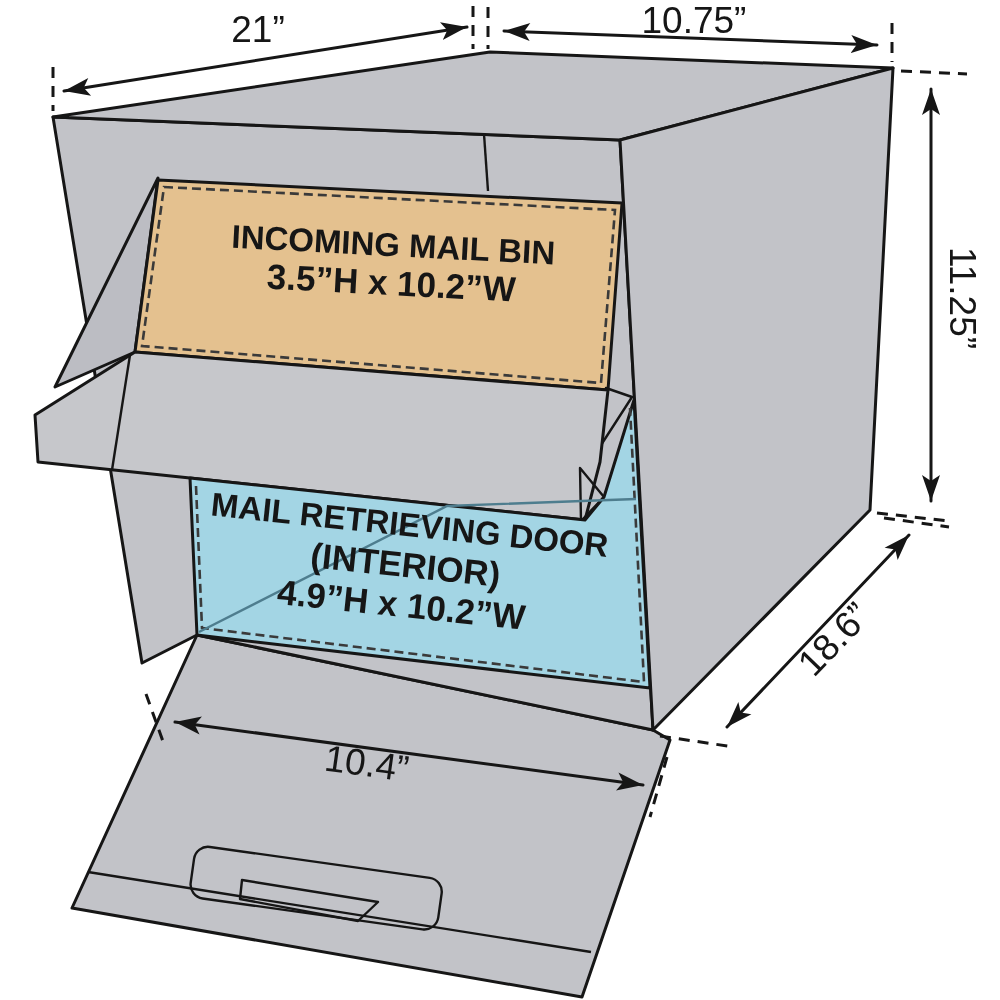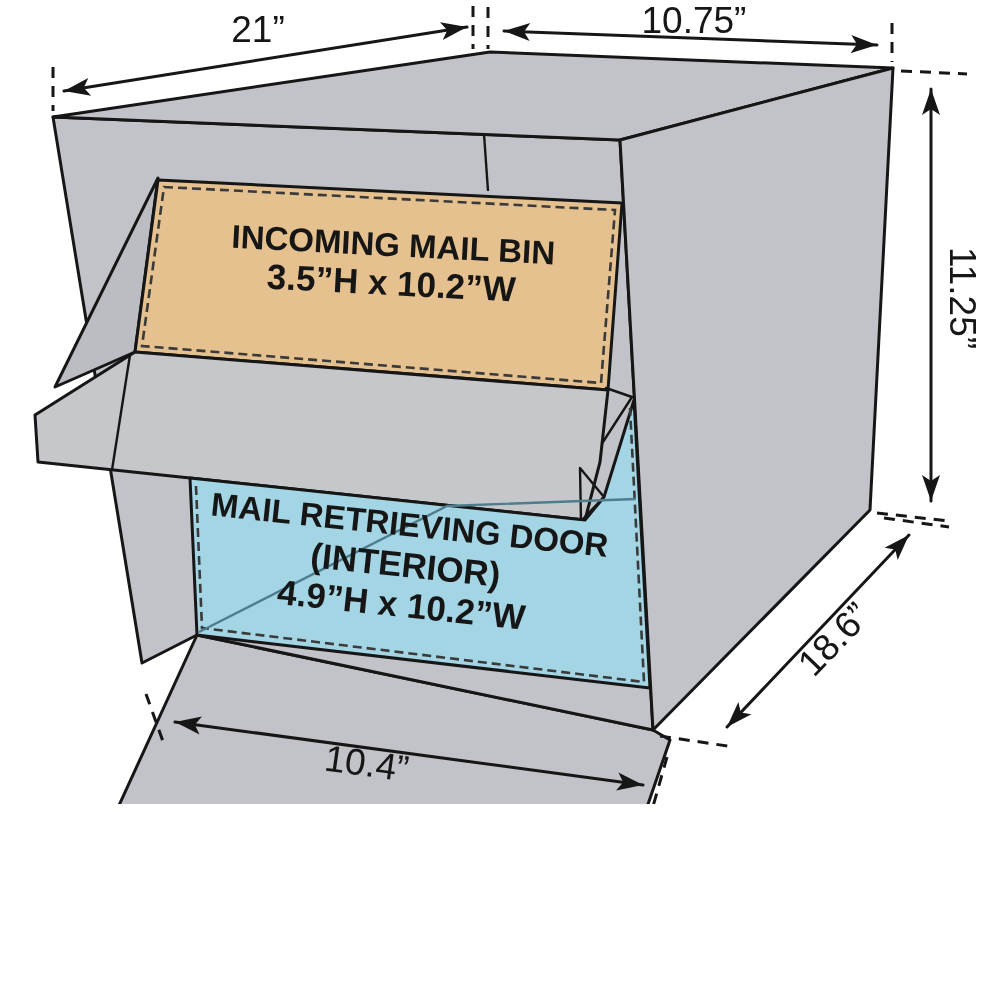--- a/index.html
+++ b/index.html
@@ -1,16 +1,16 @@
 <!DOCTYPE html>
 <html><head>
 <meta charset="utf-8">
 <style>
   html,body{margin:0;padding:0;background:#ffffff;}
-  .stage{width:1000px;height:804px;position:relative;background:#ffffff;overflow:hidden;text-align:center;}
+  .stage{width:1000px;height:1000px;position:relative;background:#ffffff;overflow:hidden;text-align:center;}
   svg{display:block;}
   .ln{stroke:#161616;stroke-width:3;fill:none;stroke-linejoin:round;stroke-linecap:round;}
   .face{stroke:#161616;stroke-width:3;stroke-linejoin:round;}
   .thin{stroke:#161616;stroke-width:2.4;fill:none;stroke-linejoin:round;}
   .dash{stroke:#161616;stroke-width:3;fill:none;stroke-dasharray:11 8;stroke-linecap:butt;}
   .dashedge{stroke:#3a3a3a;stroke-width:2.6;fill:none;stroke-dasharray:9 5;}
   .interior{stroke:#4e7d8e;stroke-width:2.4;fill:none;}
   .dim{font-family:"Liberation Sans",sans-serif;font-size:37px;fill:#161616;}
   .lbl{font-family:"Liberation Sans",sans-serif;font-weight:bold;fill:#161616;}
   .lbl1{font-size:33px;}

